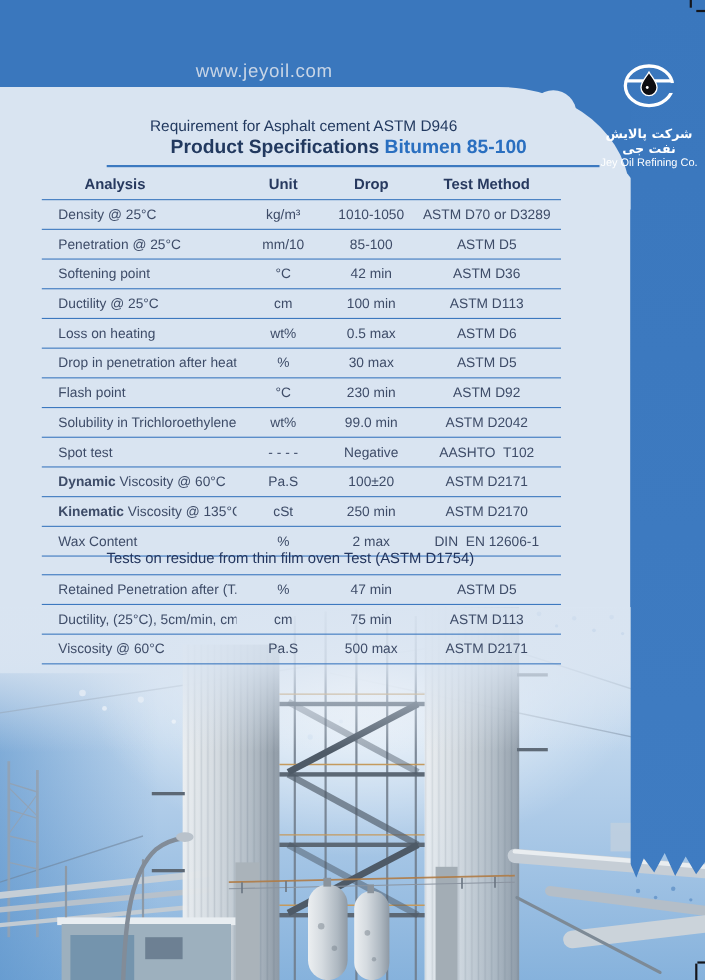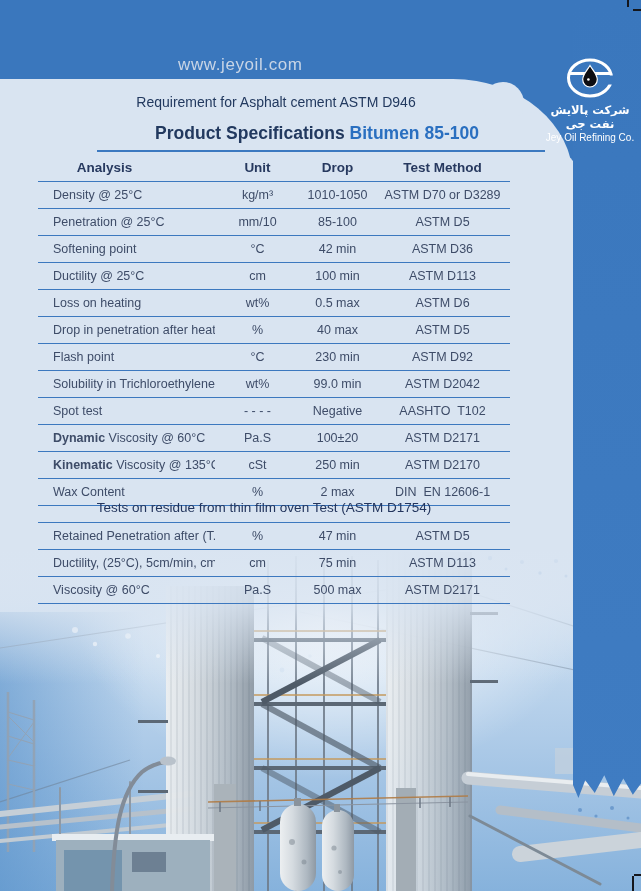--- a/index.html
+++ b/index.html
@@ -11,33 +11,33 @@
     padding-left:28px;
   }
   .abs{position:absolute;}
 
   
   .site-url{left:178px;top:55px;font-size:17px;letter-spacing:.6px;color:#c8d5e6;z-index:7;}
 
   
   .logo-block{left:538px;top:58px;width:104px;text-align:center;z-index:7;color:#fff;}
   .logo-block svg{display:block;margin:0 auto;}
-  .company-fa{font-family:"DejaVu Sans",sans-serif;font-size:11.5px;font-weight:bold;margin-top:3px;direction:rtl;}
+  .company-fa{font-family:"DejaVu Sans",sans-serif;font-size:11.5px;font-weight:bold;margin-top:14px;direction:rtl;}
   .company-en{font-size:10px;font-weight:normal;margin-top:1px;}
 
   
   .panel{left:0;top:79px;width:573px;height:561px;background:#d9e4f1;
     border-top-right-radius:120px 100px;z-index:2;}
   .scallop{position:absolute;background:#d9e4f1;border-radius:50%;}
   .sc1{left:482px;top:3px;width:42px;height:42px;}
   .sc2{left:508px;top:33px;width:46px;height:46px;}
   .sc3{left:528px;top:72px;width:50px;height:50px;}
 
   
-  .subtitle{left:0;top:94px;width:552px;text-align:center;font-size:14px;color:#22395f;z-index:6;}
+  .subtitle{left:0;top:106px;width:552px;text-align:center;font-size:14px;color:#22395f;z-index:6;}
   .prod-title{left:0;top:123px;width:634px;text-align:center;font-size:17.5px;font-weight:bold;color:#22395f;z-index:6;}
   .prod-name{color:#2a6fc0;}
   .title-rule{left:97px;top:150px;width:448px;height:2px;background:#3c79c0;z-index:6;}
 
   
   .spec-table{left:38px;top:153px;width:472px;z-index:6;}
   .residue-heading{left:38px;top:500px;width:452px;text-align:center;
     font-size:13.5px;font-weight:normal;color:#23355d;z-index:6;}
   .residue-table{left:38px;top:522px;width:472px;z-index:6;border-top:1px solid #3c78bf;}
   .thead,.trow{display:grid;grid-template-columns:177px 85px 75px 135px;align-items:center;
@@ -301,21 +301,21 @@
         </div>
         <div class="trow">
           <div class="cell analysis">Loss on heating</div>
           <div class="cell unit">wt%</div>
           <div class="cell limit">0.5 max</div>
           <div class="cell method">ASTM D6</div>
         </div>
         <div class="trow">
           <div class="cell analysis">Drop in penetration after heating</div>
           <div class="cell unit">%</div>
-          <div class="cell limit">40 max</div>
+          <div class="cell limit">30 max</div>
           <div class="cell method">ASTM D5</div>
         </div>
         <div class="trow">
           <div class="cell analysis">Flash point</div>
           <div class="cell unit">°C</div>
           <div class="cell limit">230 min</div>
           <div class="cell method">ASTM D92</div>
         </div>
         <div class="trow">
           <div class="cell analysis">Solubility in Trichloroethylene</div>

